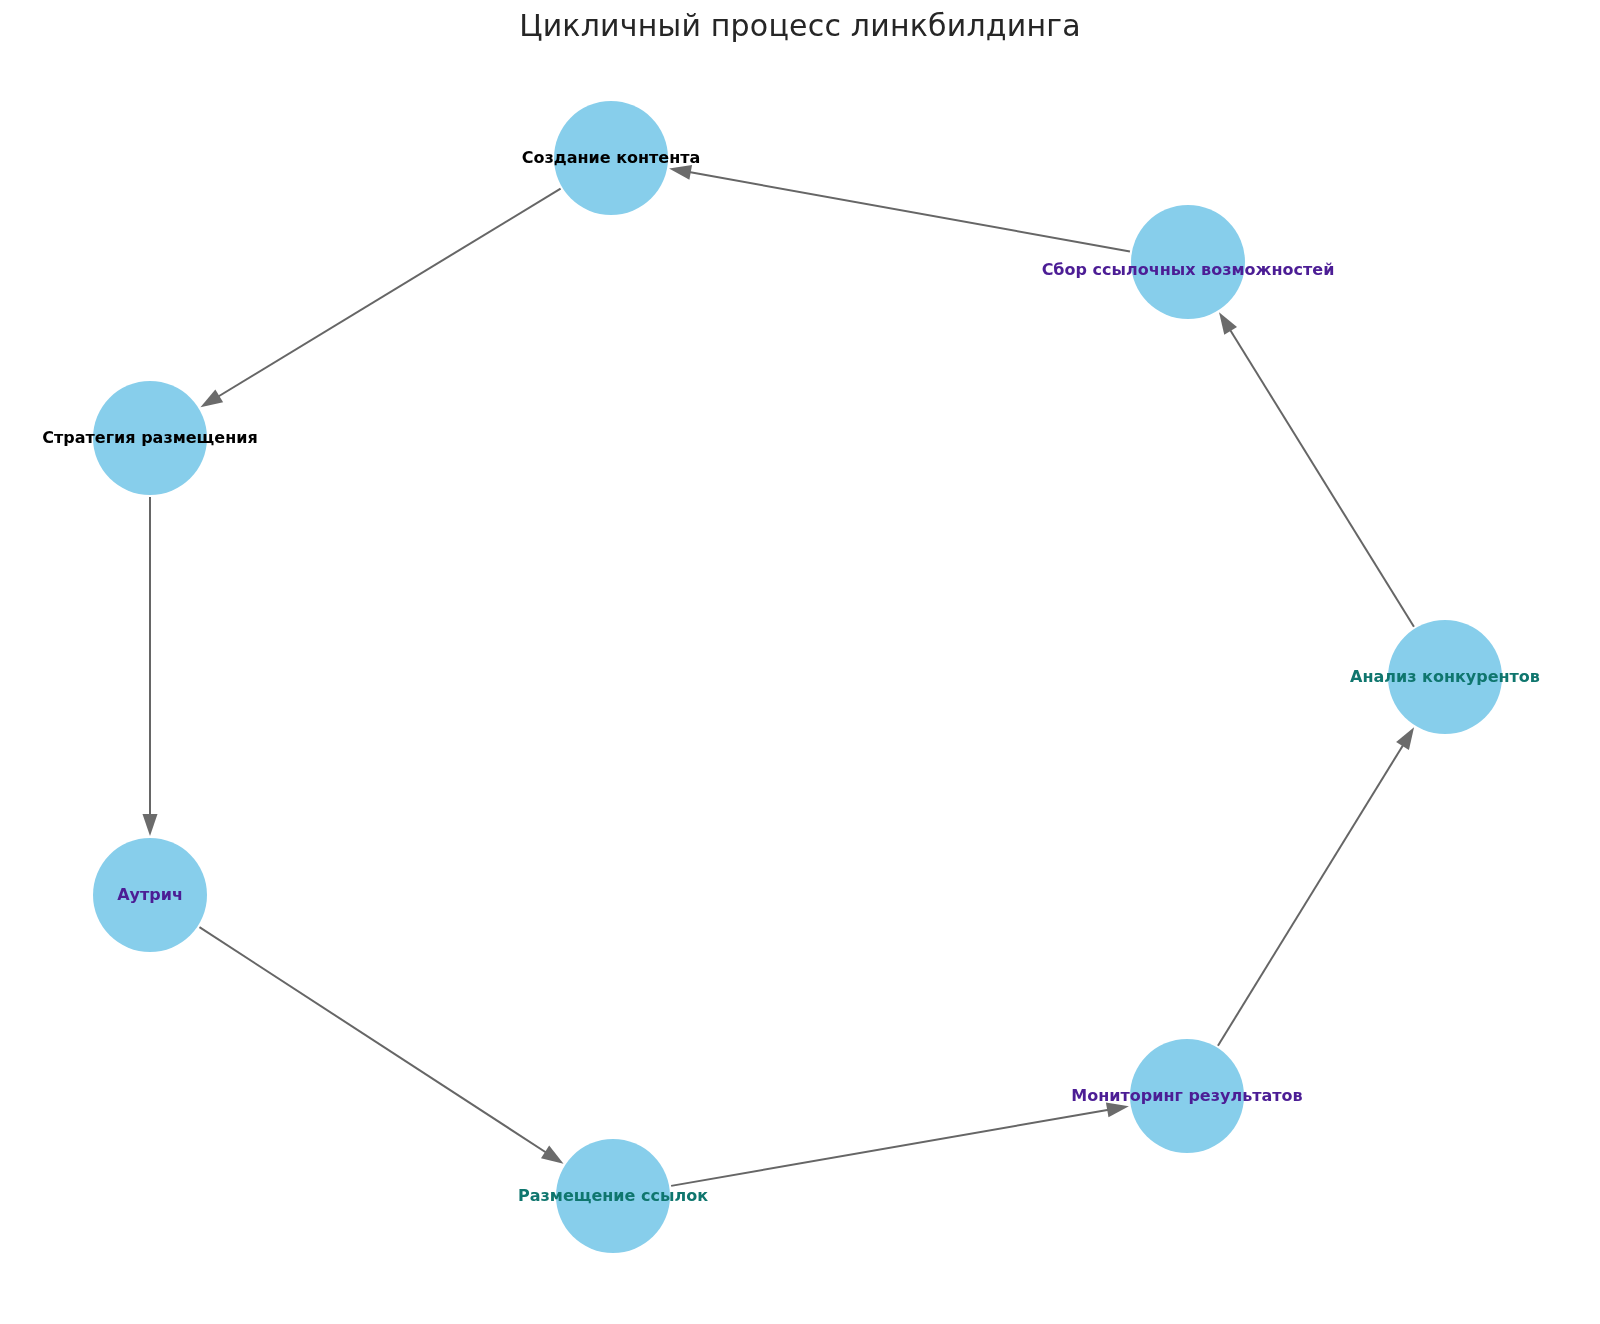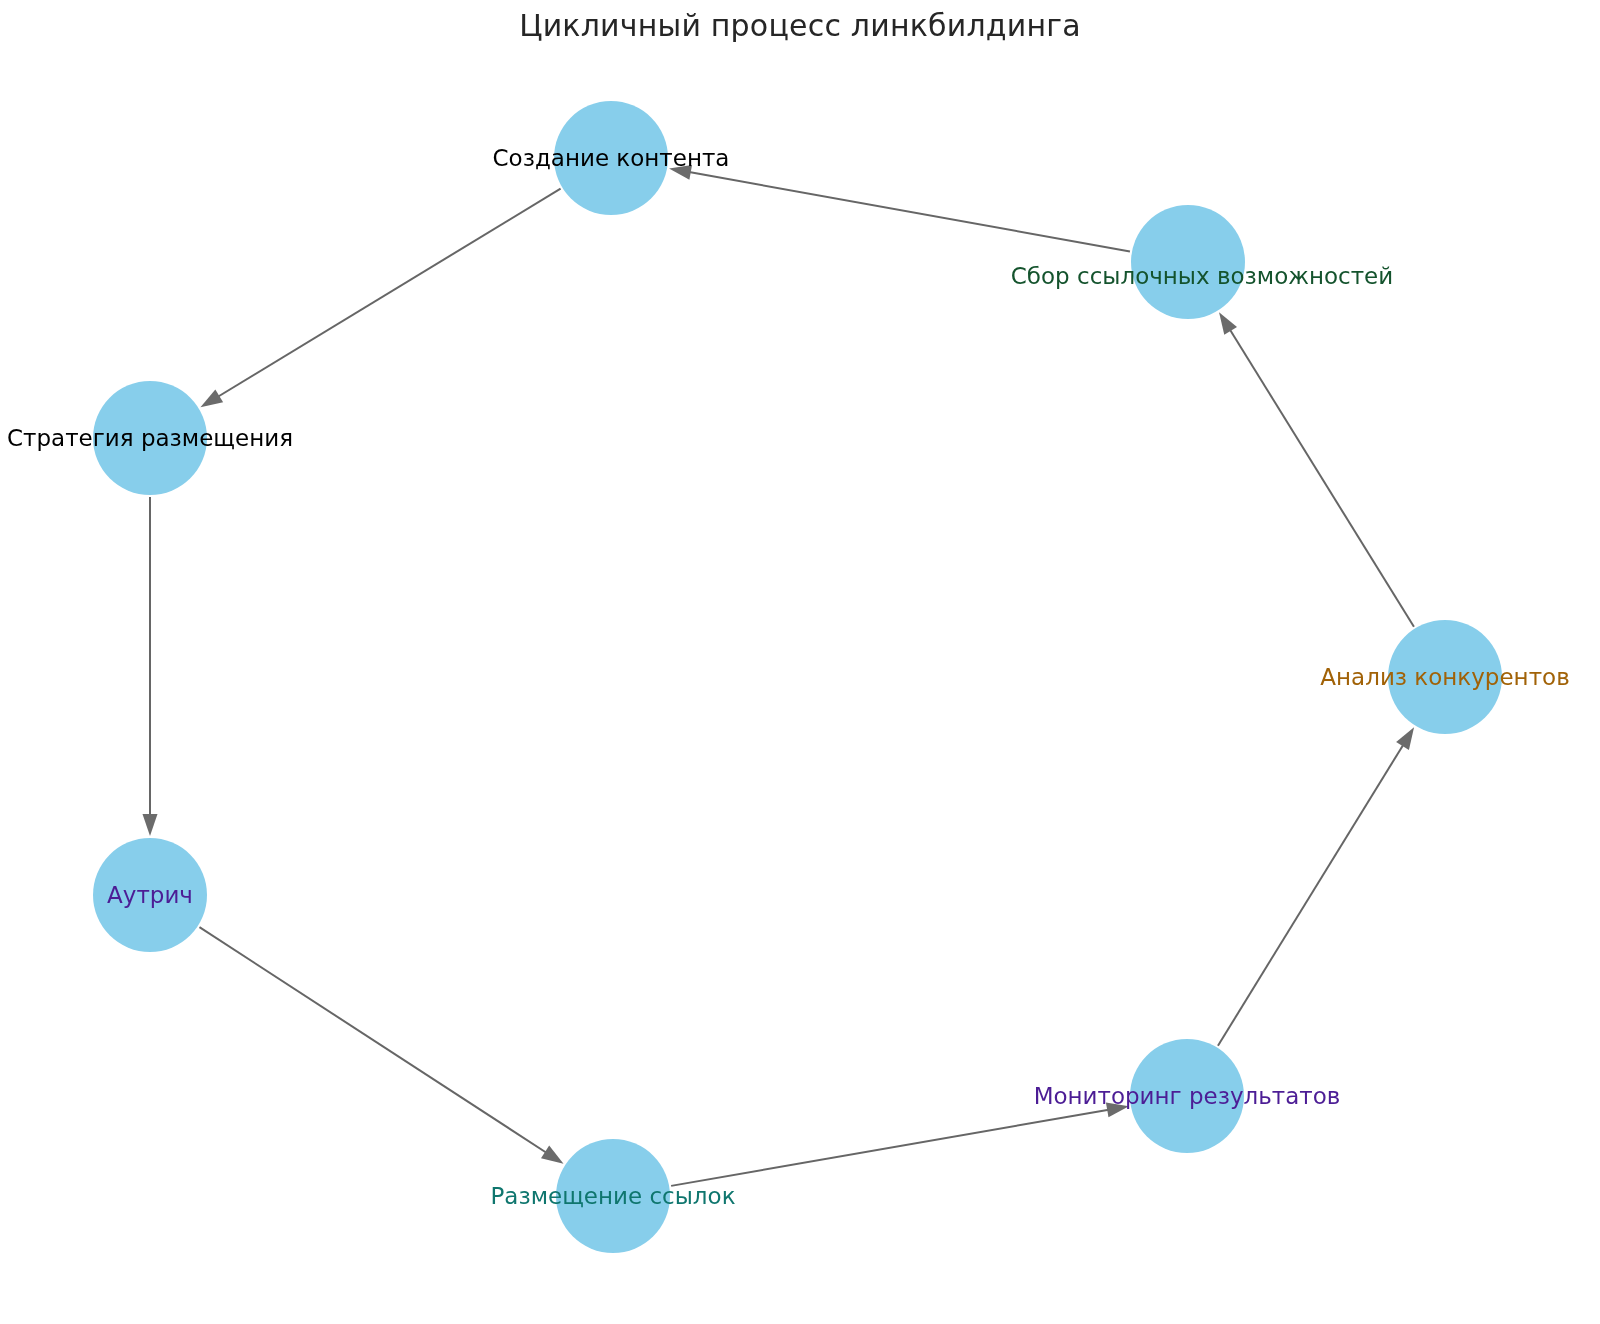--- a/index.html
+++ b/index.html
@@ -30,22 +30,22 @@
   #graph-svg {
     position: absolute;
     left: 0;
     top: 0;
     width: 1600px;
     height: 1324px;
   }
   .node-label {
     position: absolute;
     font-family: "DejaVu Sans", sans-serif;
-    font-size: 23px;
-    font-weight: normal;
+    font-size: 16px;
+    font-weight: bold;
     color: #000000;
     white-space: nowrap;
     transform: translate(-50%, -50%);
     pointer-events: none;
     line-height: 1;
   }
   .node-circle {
     cursor: pointer;
   }
 </style>
@@ -83,17 +83,17 @@
         <circle cx="1188" cy="262" r="57" fill="#87CEEB" class="node-circle"></circle>
       </g>
   </svg>
 
   <div id="labels-layer">
       <div class="node-label" style="left: 611px; top: 158px; color: rgb(0, 0, 0);">Создание контента</div>
       <div class="node-label" style="left: 150px; top: 438px; color: rgb(0, 0, 0);">Стратегия размещения</div>
       <div class="node-label" style="left: 150px; top: 895px; color: #4c1d95;">Аутрич</div>
       <div class="node-label" style="left: 613px; top: 1196px; color: #0f766e;">Размещение ссылок</div>
       <div class="node-label" style="left: 1187px; top: 1096px; color: #4c1d95;">Мониторинг результатов</div>
-      <div class="node-label" style="left: 1445px; top: 677px; color: #a16207;">Анализ конкурентов</div>
-      <div class="node-label" style="left: 1188px; top: 276px; color: #14532d; margin-left: 14px;">Сбор ссылочных возможностей</div>
+      <div class="node-label" style="left: 1445px; top: 677px; color: #0f766e;">Анализ конкурентов</div>
+      <div class="node-label" style="left: 1188px; top: 270px; color: #4c1d95;">Сбор ссылочных возможностей</div>
     </div>
 
 </div>
 
 </body></html>

